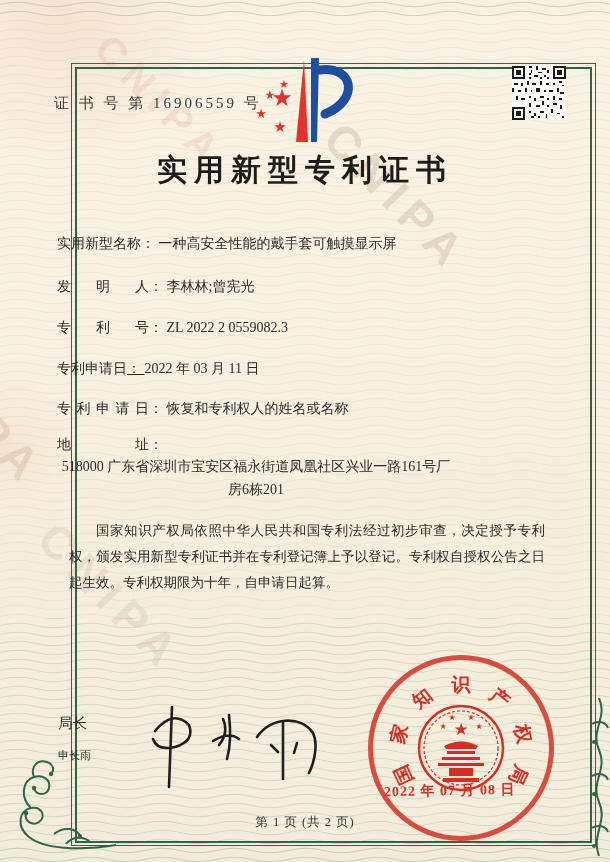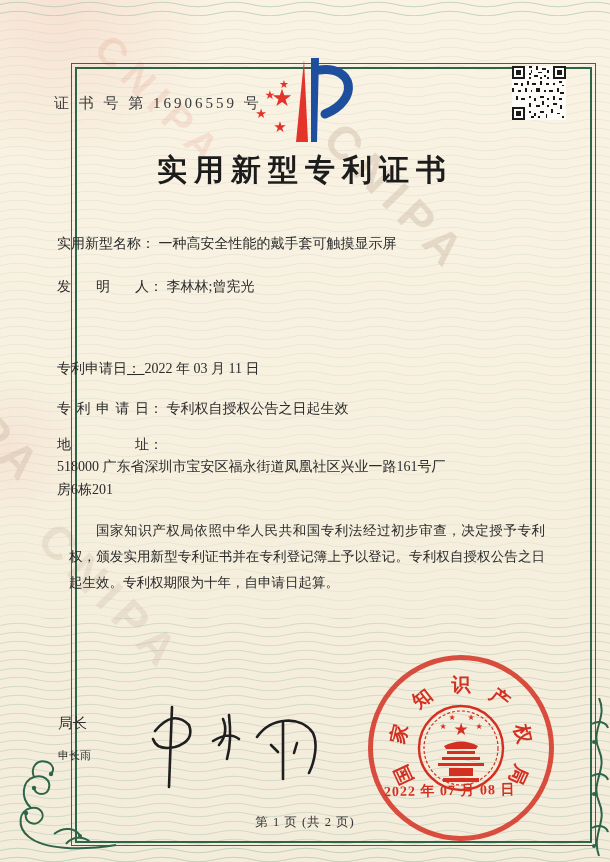--- a/index.html
+++ b/index.html
@@ -148,31 +148,35 @@
   <div class="abs title">实用新型专利证书</div>
 
   <div class="abs row r-name">
     <span class="lbl">实用新型名称</span><span>：</span>
     <span class="val">一种高安全性能的戴手套可触摸显示屏</span>
   </div>
   <div class="abs row r-inv">
     <span class="lbl spread">发明人</span><span>：</span>
     <span class="val">李林林;曾宪光</span>
   </div>
+  <div class="abs row r-pno">
+    <span class="lbl spread">专利号</span><span>：</span>
+    <span class="val">ZL 2022 2 0559082.3</span>
+  </div>
   <div class="abs row r-fdate">
     <span class="lbl">专利申请日</span><span>：</span>
     <span class="val">2022 年 03 月 11 日</span>
   </div>
   <div class="abs row r-ptee">
     <span class="lbl spread">专利申请日</span><span>：</span>
-    <span class="val">专利权自授权公告之日起生效</span>
+    <span class="val">恢复和专利权人的姓名或名称</span>
   </div>
   <div class="abs row r-addr">
     <span class="lbl spread">地址</span><span>：</span>
-    <span class="val" style="width:398px;">518000 广东省深圳市宝安区福永街道凤凰社区兴业一路161号厂房6栋201</span>
+    <span class="val" style="width:398px;text-align:center;">518000 广东省深圳市宝安区福永街道凤凰社区兴业一路161号厂房6栋201</span>
   </div>
 
   <div class="abs paras">
     <p>国家知识产权局依照中华人民共和国专利法经过初步审查，决定授予专利权，颁发实用新型专利证书并在专利登记簿上予以登记。专利权自授权公告之日起生效。专利权期限为十年，自申请日起算。</p>
   </div>
 
   <div class="abs signer-title">局长</div>
   <div class="abs signer-name">申长雨</div>
 
   <svg class="abs" width="215" height="95" viewBox="0 0 215 95" style="left:125px;top:695px;">

